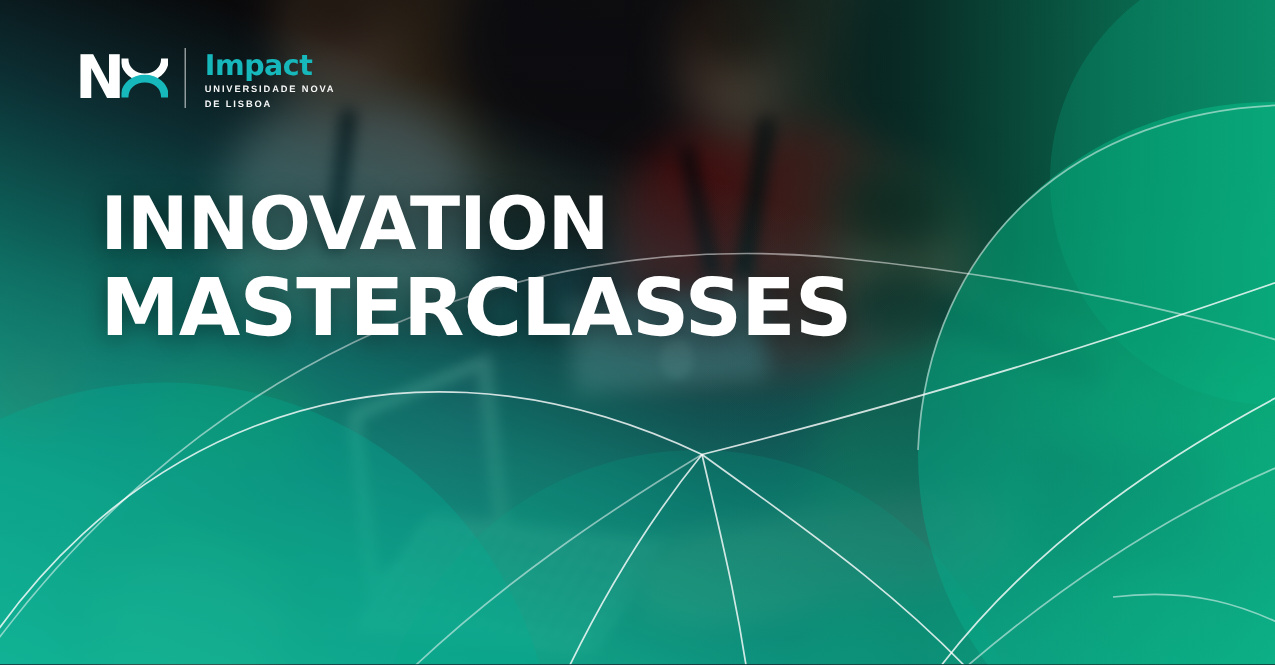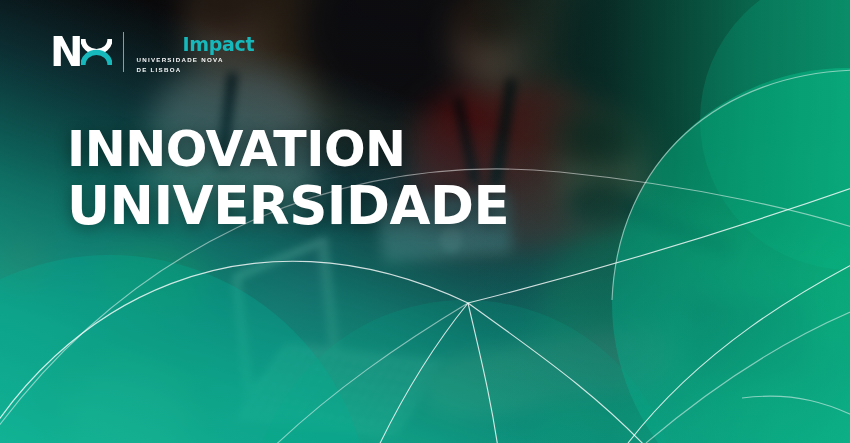--- a/index.html
+++ b/index.html
@@ -145,21 +145,21 @@
   .logo-nova{display:flex;align-items:center;height:40px;}
   .nova-word{font-family:"DejaVu Sans", sans-serif;font-weight:700;font-size:40px;
     color:#ffffff;letter-spacing:-1px;line-height:40px;display:flex;align-items:center;}
   .nova-mark{position:relative;width:31px;height:30px;margin:0 -1px;display:inline-block;}
   .nova-mark svg{position:absolute;left:0;top:0;}
 
   .logo-divider{width:1px;height:40px;background:rgba(255,255,255,.55);margin:0 2px;}
 
   .logo-impact{display:flex;flex-direction:column;justify-content:flex-start;padding-top:2px;}
   .impact-word{font-family:"DejaVu Sans", sans-serif;font-weight:700;font-size:19px;color:#17b8bb;
-    letter-spacing:-.3px;line-height:20px;margin-left:46px;}
+    letter-spacing:-.3px;line-height:20px;}
   .impact-sub{font-family:"Liberation Sans", sans-serif;font-weight:700;font-size:6.2px;color:#ffffff;
     letter-spacing:1.25px;line-height:8.4px;margin-top:2px;opacity:.96;}
 
   
   .headline{position:absolute;left:50px;top:126px;margin-left:17px;}
   .headline div{
     font-family:"DejaVu Sans", sans-serif;
     font-weight:700;
     color:#ffffff;
     letter-spacing:-.5px;
@@ -270,16 +270,16 @@
 
     <div class="logo-impact">
       <div class="impact-word">Impact</div>
       <div class="impact-sub">UNIVERSIDADE NOVA</div>
       <div class="impact-sub">DE LISBOA</div>
     </div>
   </div>
 
   <div class="headline">
     <div class="hl-1">INNOVATION</div>
-    <div class="hl-2">UNIVERSIDADE</div>
+    <div class="hl-2">MASTERCLASSES</div>
   </div>
 
 </div>
 
 </body></html>

